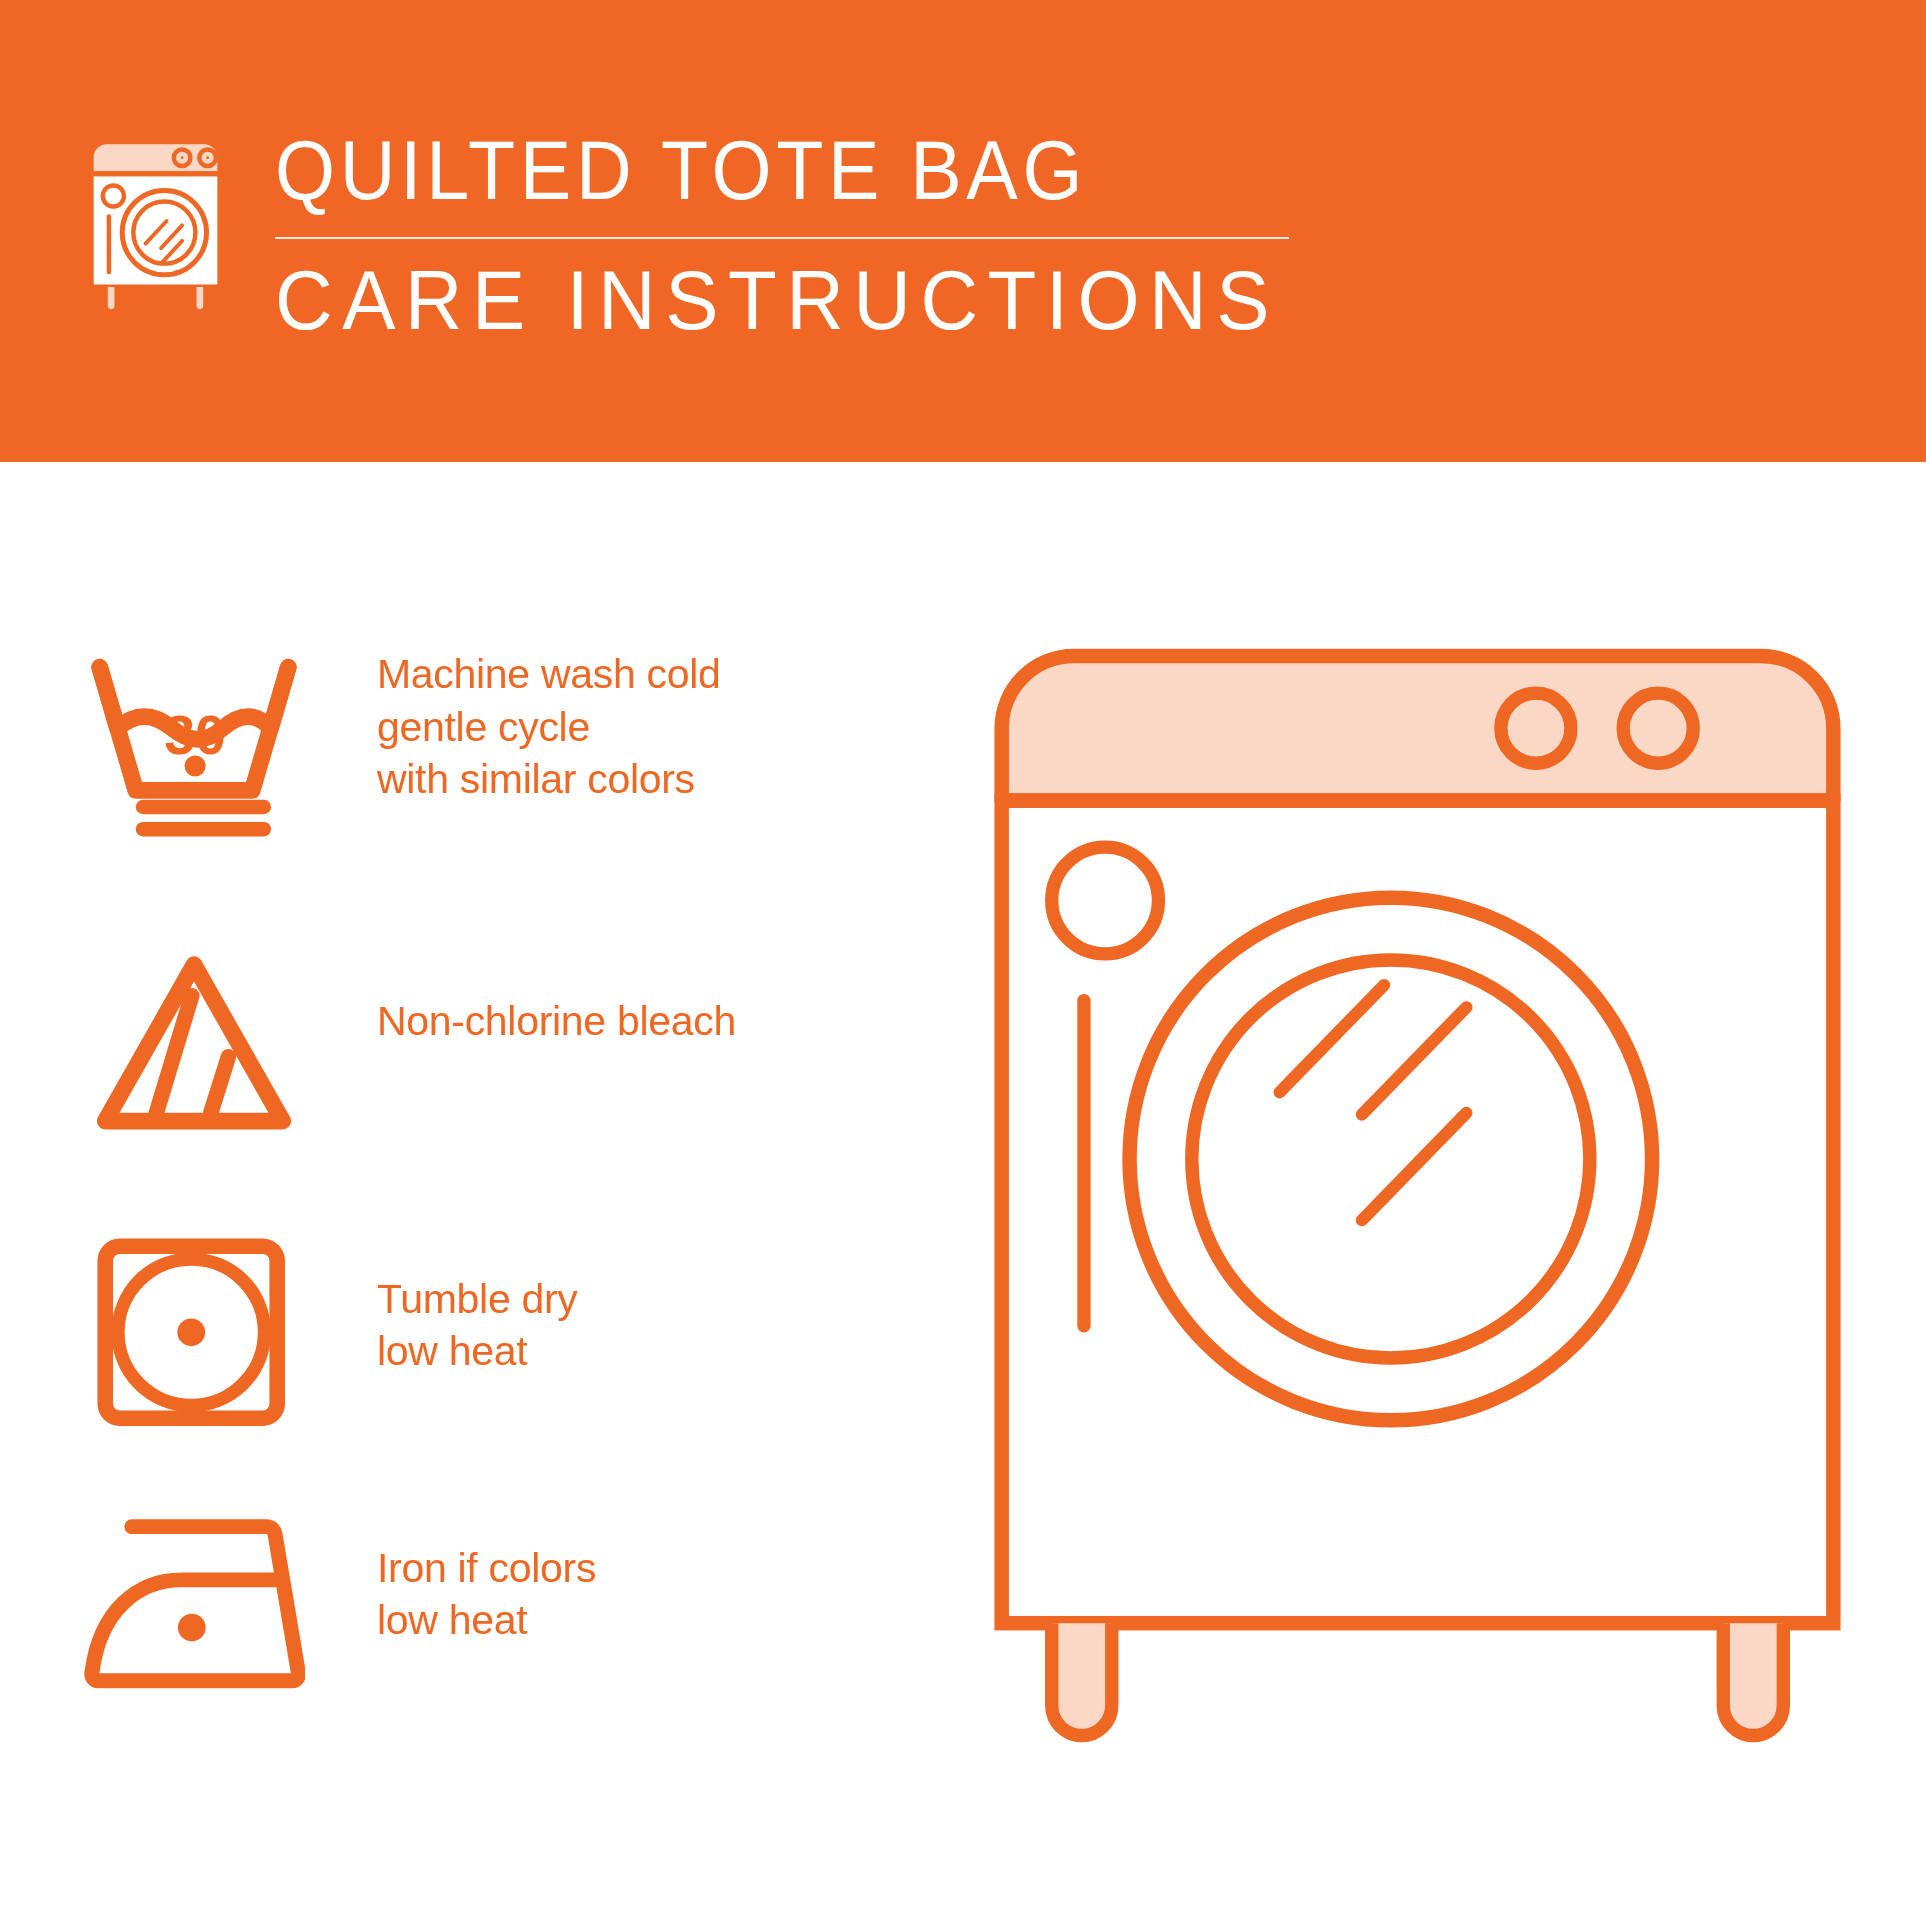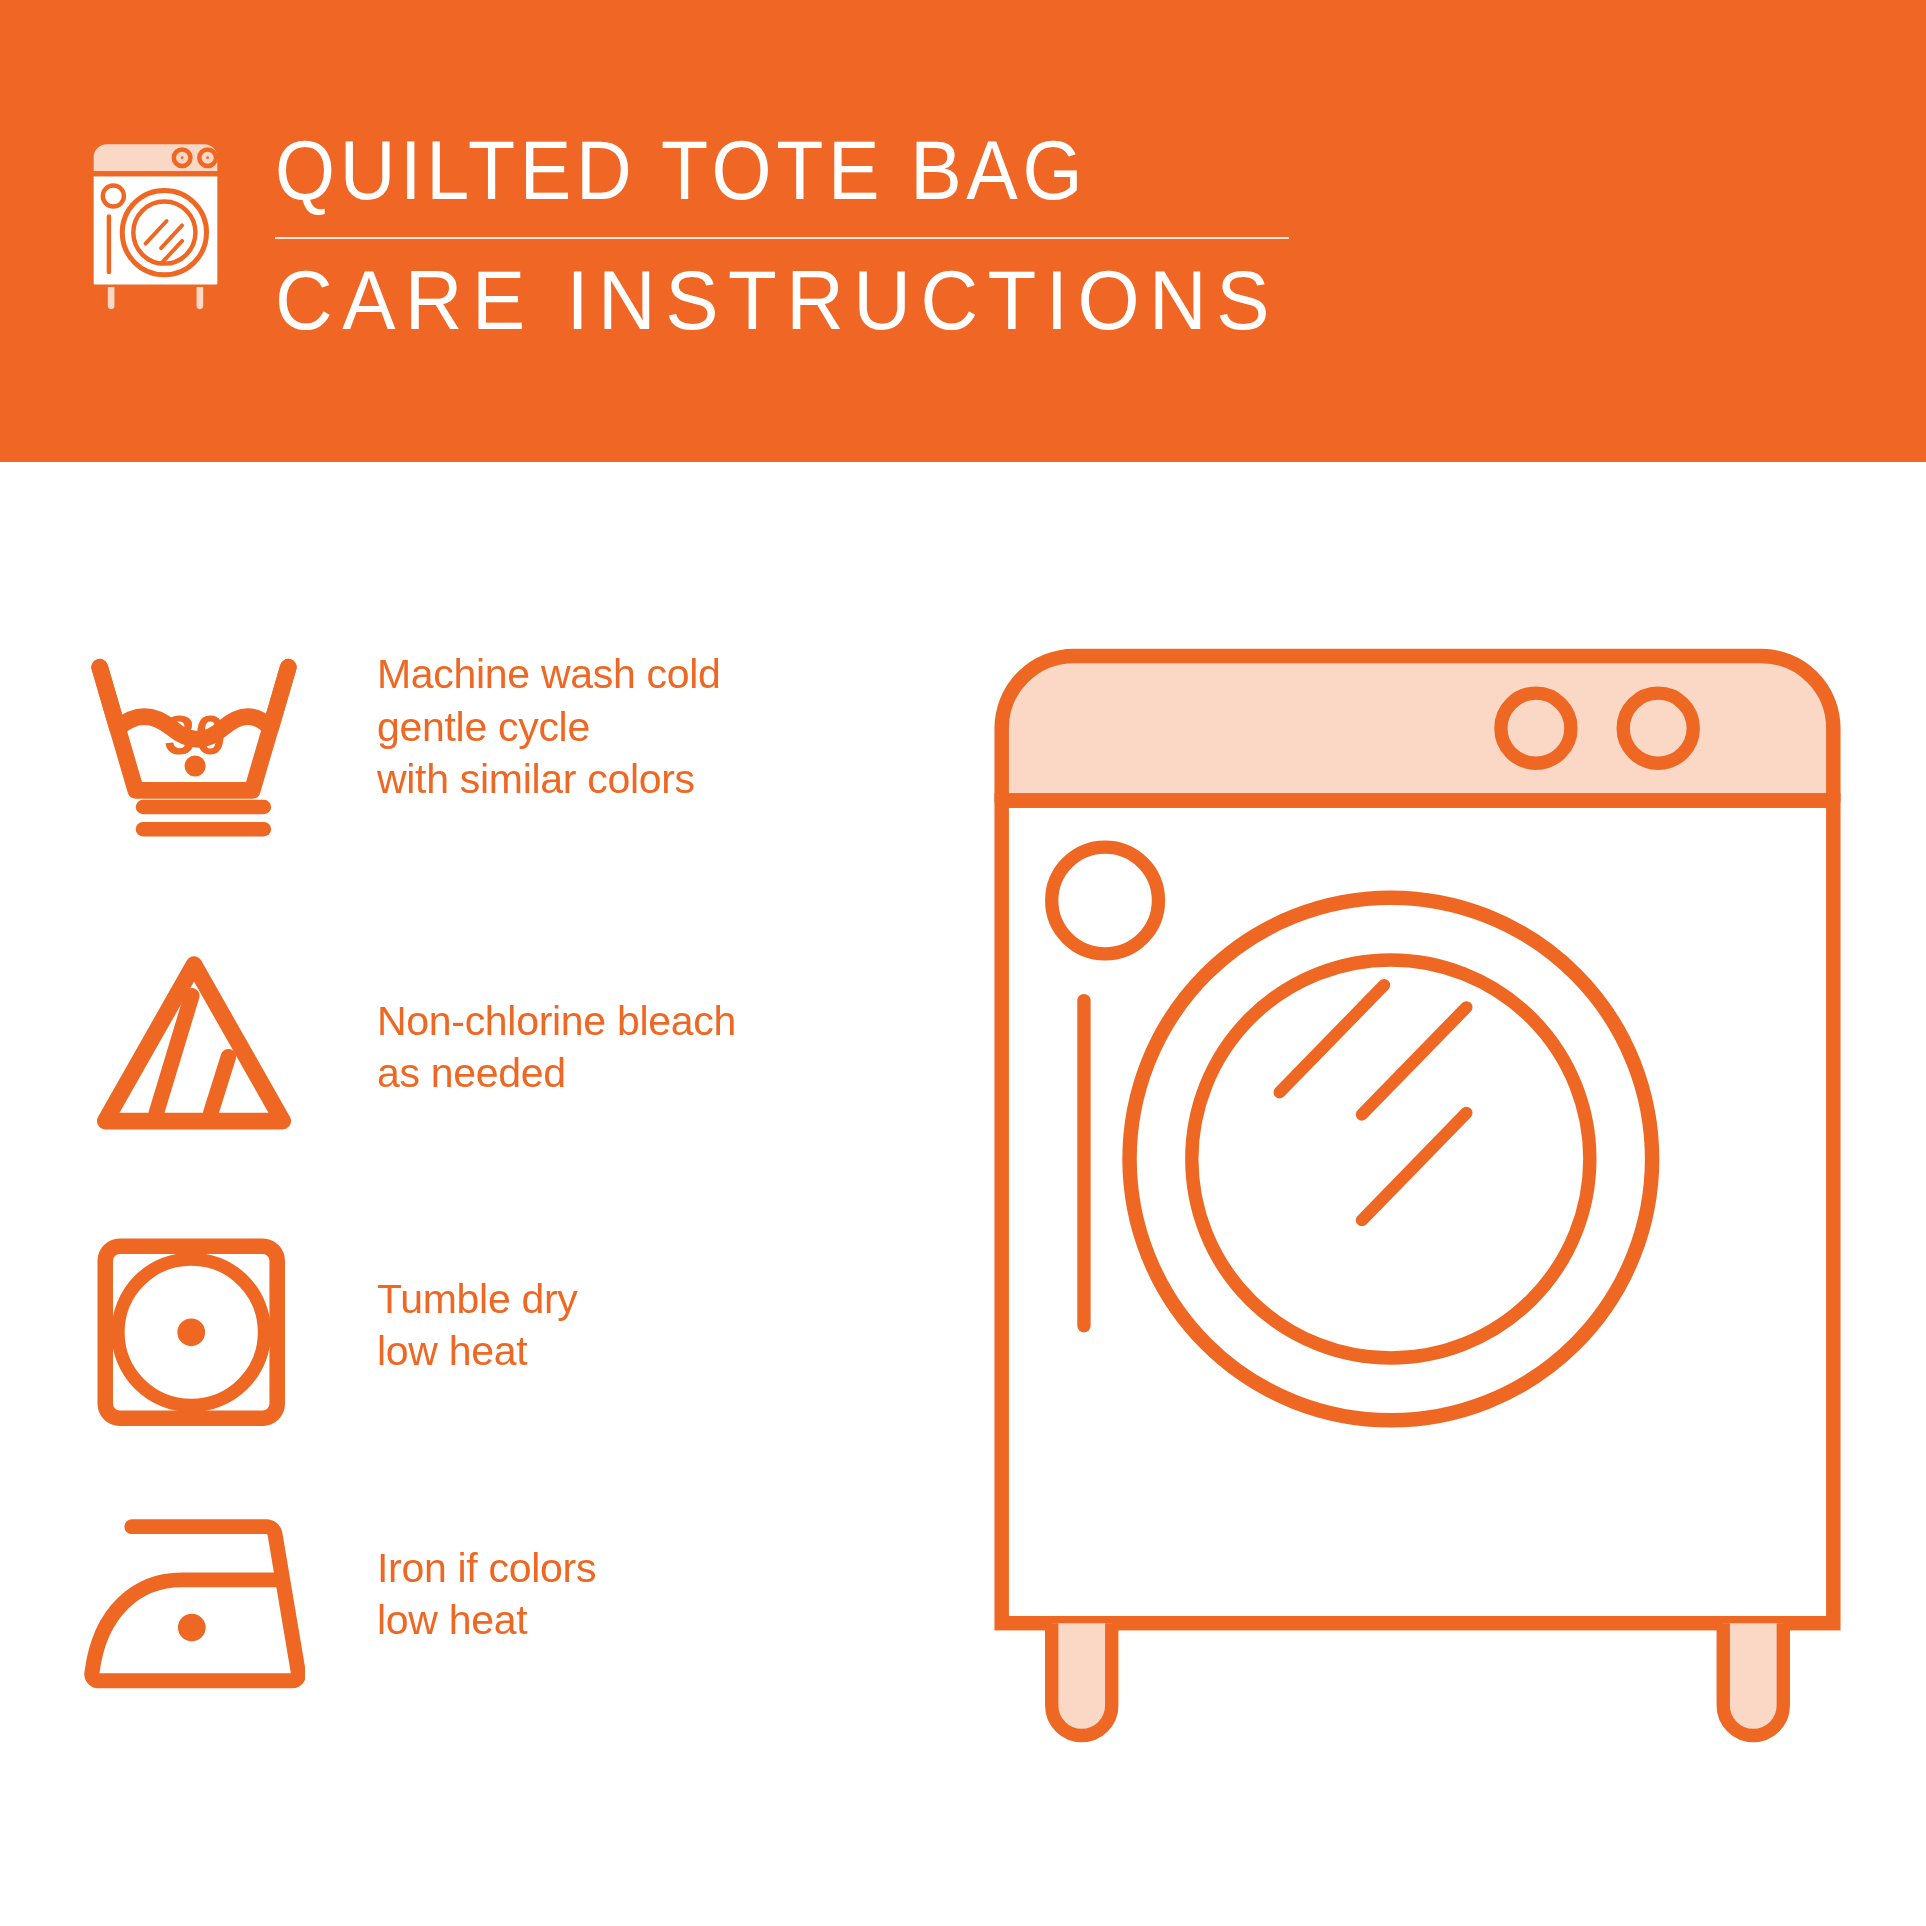--- a/index.html
+++ b/index.html
@@ -146,21 +146,20 @@
     <div class="care-row r2">
       <div class="care-icon">
         <svg viewBox="0 0 400 420" width="222" height="233" style="margin-top:10px">
           <path d="M200 48 L360 330 H40 Z" fill="none" stroke="#EE6723" stroke-width="30" stroke-linejoin="round" stroke-linecap="round"></path>
           <line x1="196" y1="104" x2="132" y2="316" stroke="#EE6723" stroke-width="28" stroke-linecap="round"></line>
           <line x1="262" y1="214" x2="230" y2="316" stroke="#EE6723" stroke-width="28" stroke-linecap="round"></line>
         </svg>
       </div>
       <div class="care-text">
         <span>Non-chlorine bleach</span>
-        <span>as needed</span>
       </div>
     </div>
 
     <div class="care-row r3">
       <div class="care-icon">
         <svg viewBox="0 0 400 420" width="222" height="233" style="margin-top:12.2px">
           <rect x="40" y="42" width="310" height="310" rx="26" fill="none" stroke="#EE6723" stroke-width="28"></rect>
           <circle cx="195" cy="197" r="132" fill="none" stroke="#EE6723" stroke-width="24"></circle>
           <circle cx="195" cy="197" r="25" fill="#EE6723"></circle>
         </svg>

